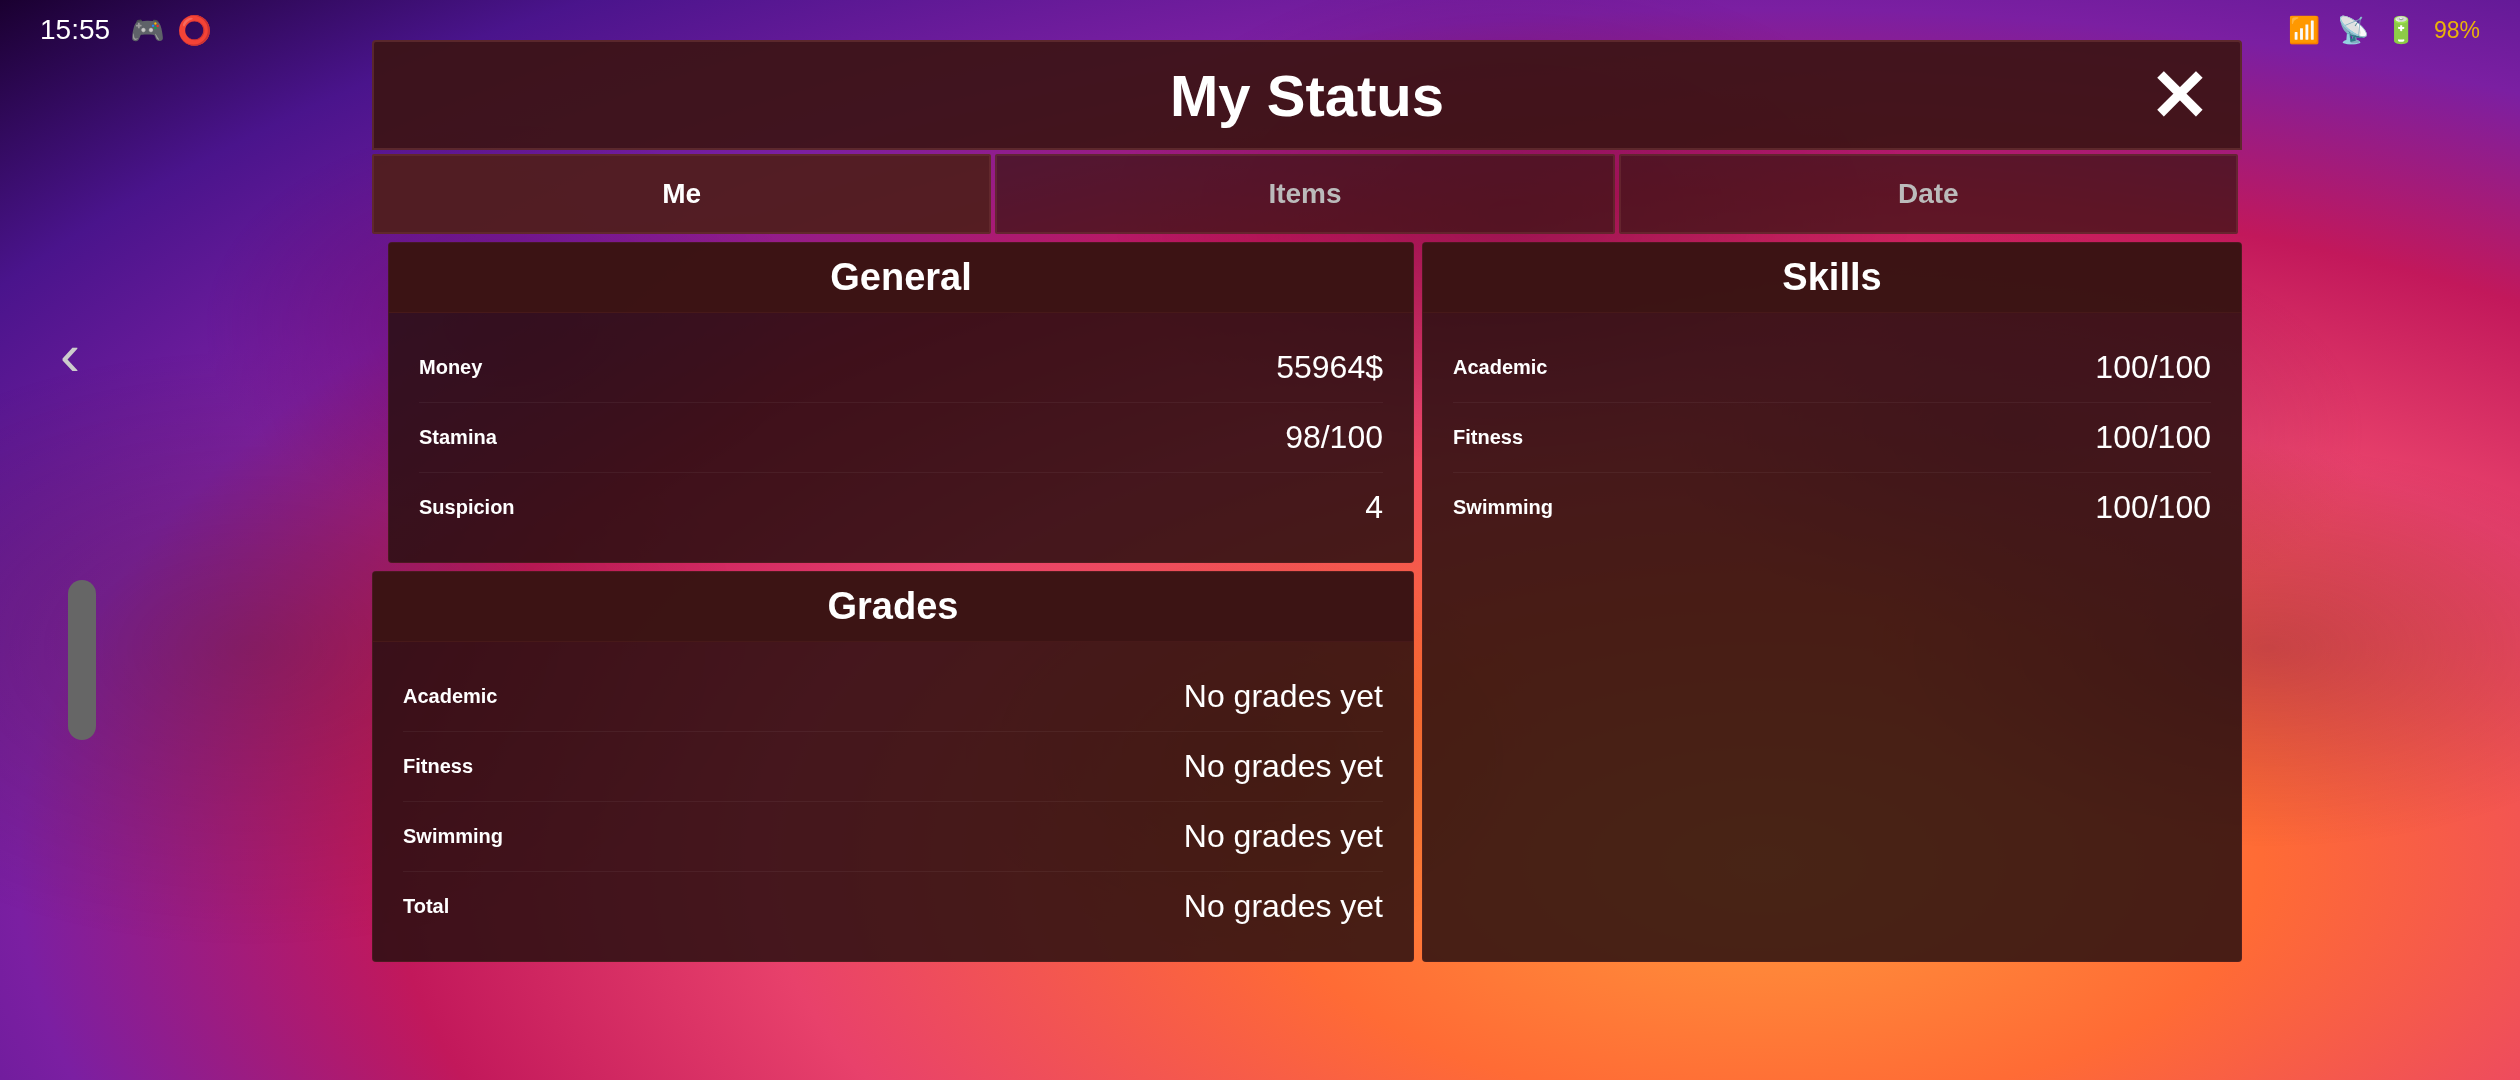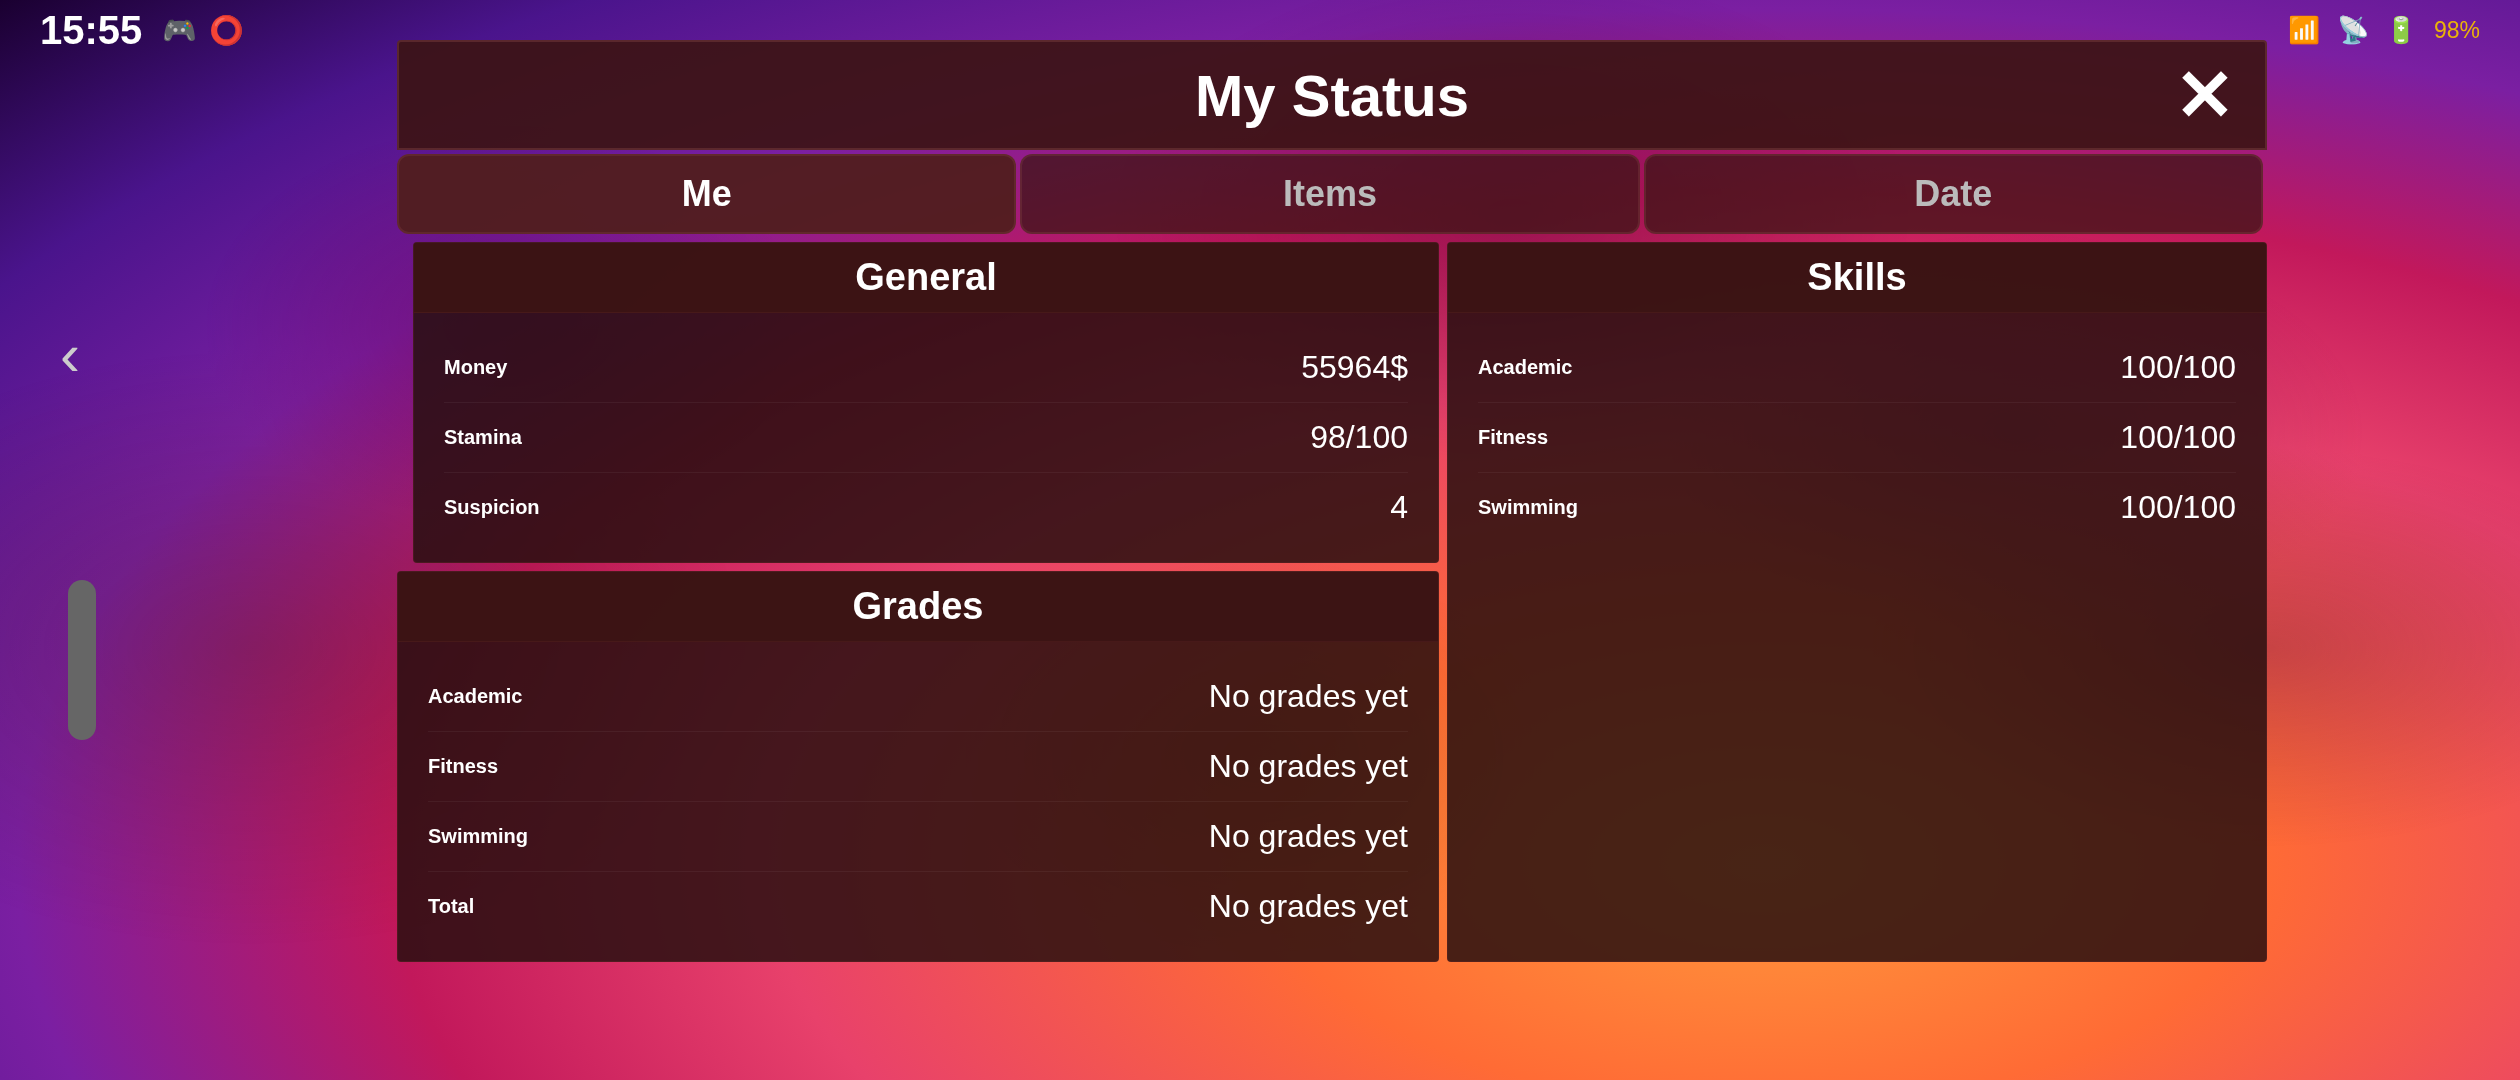--- a/index.html
+++ b/index.html
@@ -28,22 +28,22 @@
     }
 
     .status-bar-left {
       display: flex;
       align-items: center;
       gap: 20px;
     }
 
     .status-time {
       color: #fff;
-      font-size: 40px;
-      font-weight: bold;
+      font-size: 28px;
+      font-weight: normal;
     }
 
     .status-icons {
       display: flex;
       align-items: center;
       gap: 12px;
     }
 
     .status-icon {
       color: #fff;
@@ -110,21 +110,21 @@
       height: 160px;
       background: #666;
       border-radius: 14px;
       z-index: 10;
     }
 
     
     .modal {
       position: absolute;
       top: 40px;
-      left: 397px;
+      left: 372px;
       width: 1870px;
       z-index: 5;
     }
 
     
     .modal-header {
       background: rgba(60, 20, 20, 0.92);
       border: 2px solid rgba(120, 60, 60, 0.5);
       display: flex;
       align-items: center;
@@ -158,26 +158,26 @@
       gap: 0;
       margin-top: 4px;
     }
 
     .tab {
       flex: 1;
       height: 80px;
       display: flex;
       align-items: center;
       justify-content: center;
-      font-size: 36px;
+      font-size: 28px;
       font-weight: bold;
       cursor: pointer;
       border: 2px solid rgba(120, 60, 60, 0.4);
       margin-right: 4px;
-      border-radius: 12px;
+      border-radius: 2px;
     }
 
     .tab.active {
       background: rgba(80, 30, 30, 0.95);
       color: #fff;
     }
 
     .tab.inactive {
       background: rgba(60, 20, 20, 0.75);
       color: #bbb;

